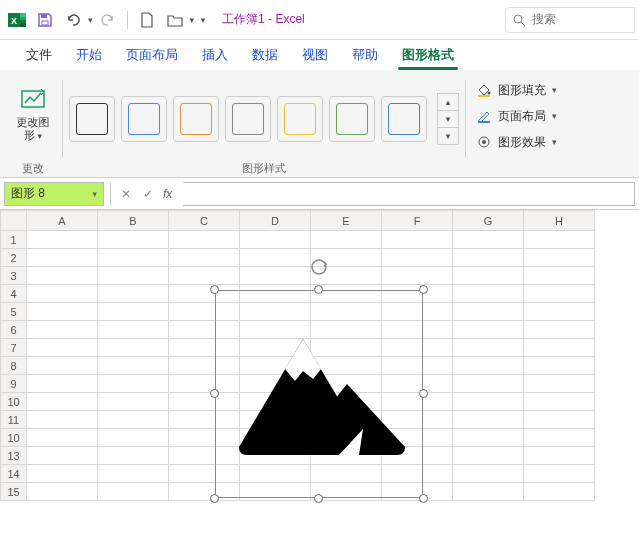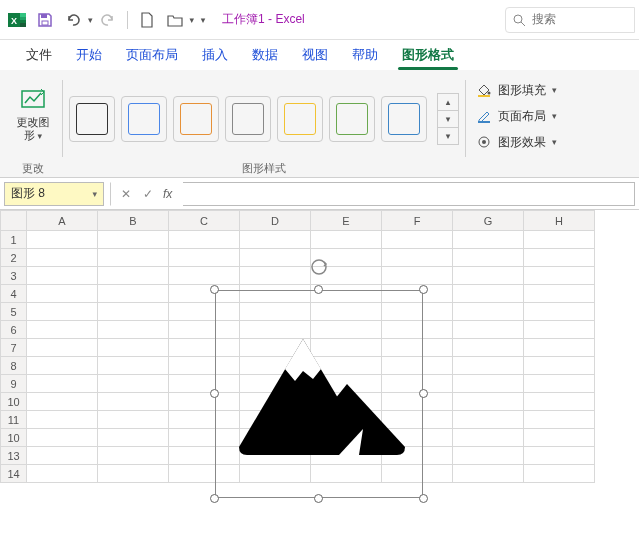--- a/index.html
+++ b/index.html
@@ -43,21 +43,21 @@
   .gallery-more div { flex:1; display:flex; align-items:center; justify-content:center; font-size:9px; color:#555; cursor:pointer; }
   .gallery-more div + div { border-top:1px solid #ccc; }
 
   
   .rightopts { display:flex; flex-direction:column; gap:2px; padding-top:4px; padding-right:6px;}
   .optrow { display:flex; align-items:center; height:24px; padding:0 4px; gap:6px; cursor:pointer; font-size:12px; color:#333;}
   .optrow .chev { margin-left:auto; }
 
   
   .formula-row { height:32px; display:flex; align-items:center; padding:4px; gap:6px; border-bottom:1px solid #d0d0d0; }
-  .namebox { width:100px; height:24px; border:1px solid #bbb; background:#fef9c3; display:flex; align-items:center; padding:0 6px; font-size:12px; color:#333; cursor:text;}
+  .namebox { width:100px; height:24px; border:1px solid #bbb; background:#bef264; display:flex; align-items:center; padding:0 6px; font-size:12px; color:#333; cursor:text;}
   .namebox .dd { margin-left:auto; font-size:9px; color:#666; }
   .fbar-btns { display:flex; align-items:center; gap:0; height:24px; border:1px solid transparent; }
   .fbar-btn { width:22px; height:24px; display:flex; align-items:center; justify-content:center; color:#888; cursor:pointer; font-size:12px;}
   .fxlabel { font-style:italic; color:#666; font-size:12px; padding:0 4px;}
   .fbar { flex:1; height:24px; border:1px solid #bbb; border-left:none; background:#fff; }
 
   
   .sheet { position:relative; }
   .grid { border-collapse:collapse; table-layout:fixed; }
   .grid th, .grid td { border:1px solid #d8d8d8; font-size:11px; font-weight:normal; color:#555; }
@@ -410,20 +410,31 @@
           <th class="row">14</th>
           <td></td>
           <td></td>
           <td></td>
           <td></td>
           <td></td>
           <td></td>
           <td></td>
           <td></td>
         </tr>
+    <tr>
+          <th class="row">15</th>
+          <td></td>
+          <td></td>
+          <td></td>
+          <td></td>
+          <td></td>
+          <td></td>
+          <td></td>
+          <td></td>
+        </tr>
   </tbody>
     </table>
 
   <div class="shape-wrap">
     <div class="rotate">
       <svg width="18" height="18" viewBox="0 0 18 18">
           <circle cx="9" cy="9" r="7" fill="none" stroke="#888" stroke-width="1.5"></circle>
           <path d="M14 4l2 2-2 2" fill="none" stroke="#888" stroke-width="1.5"></path>
         </svg>
     </div>

